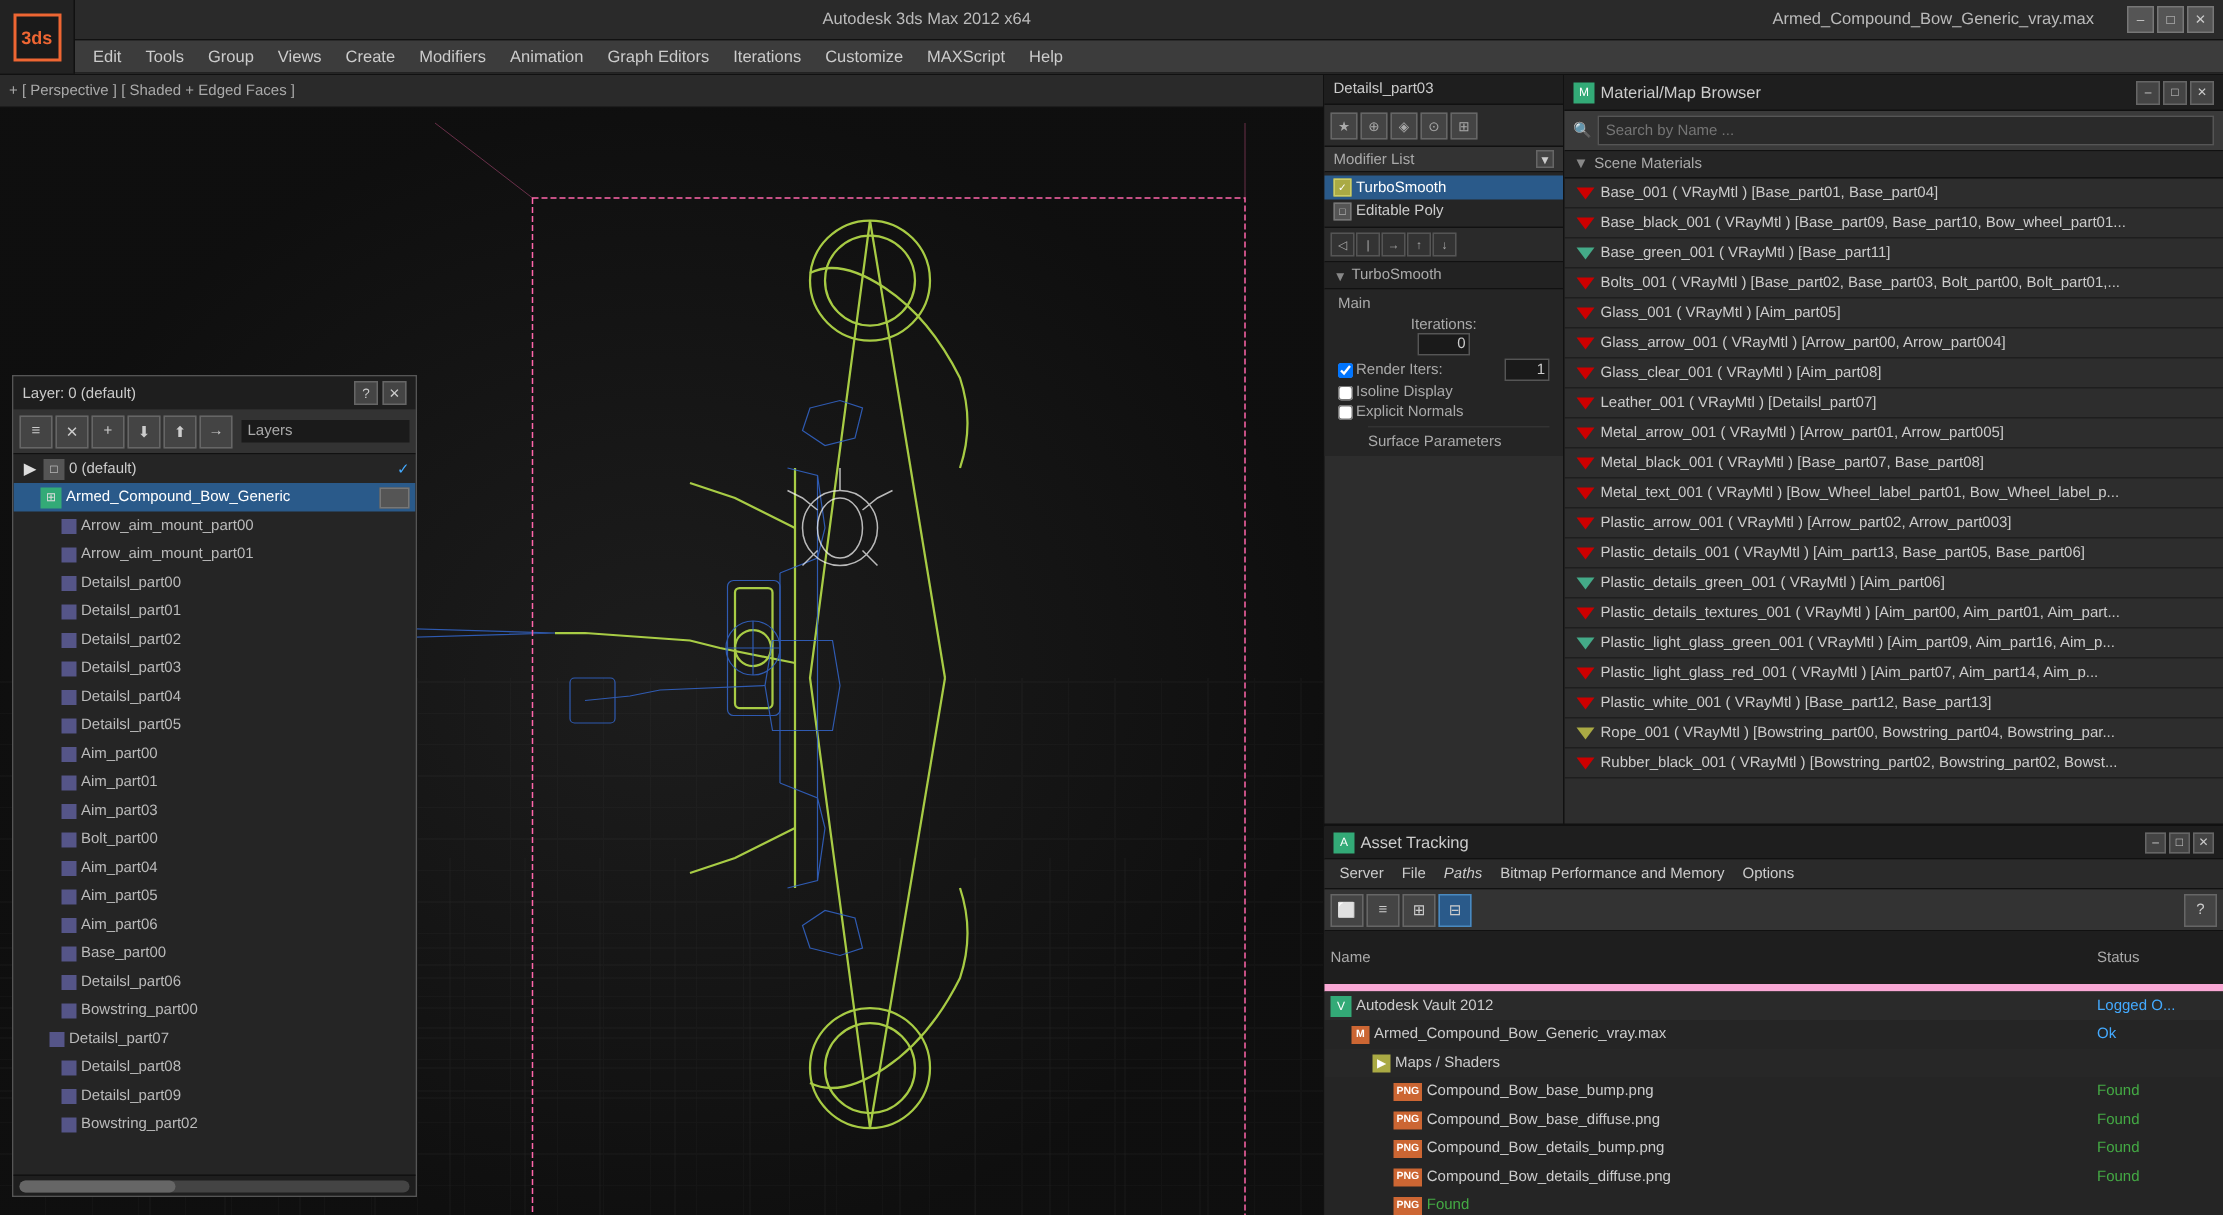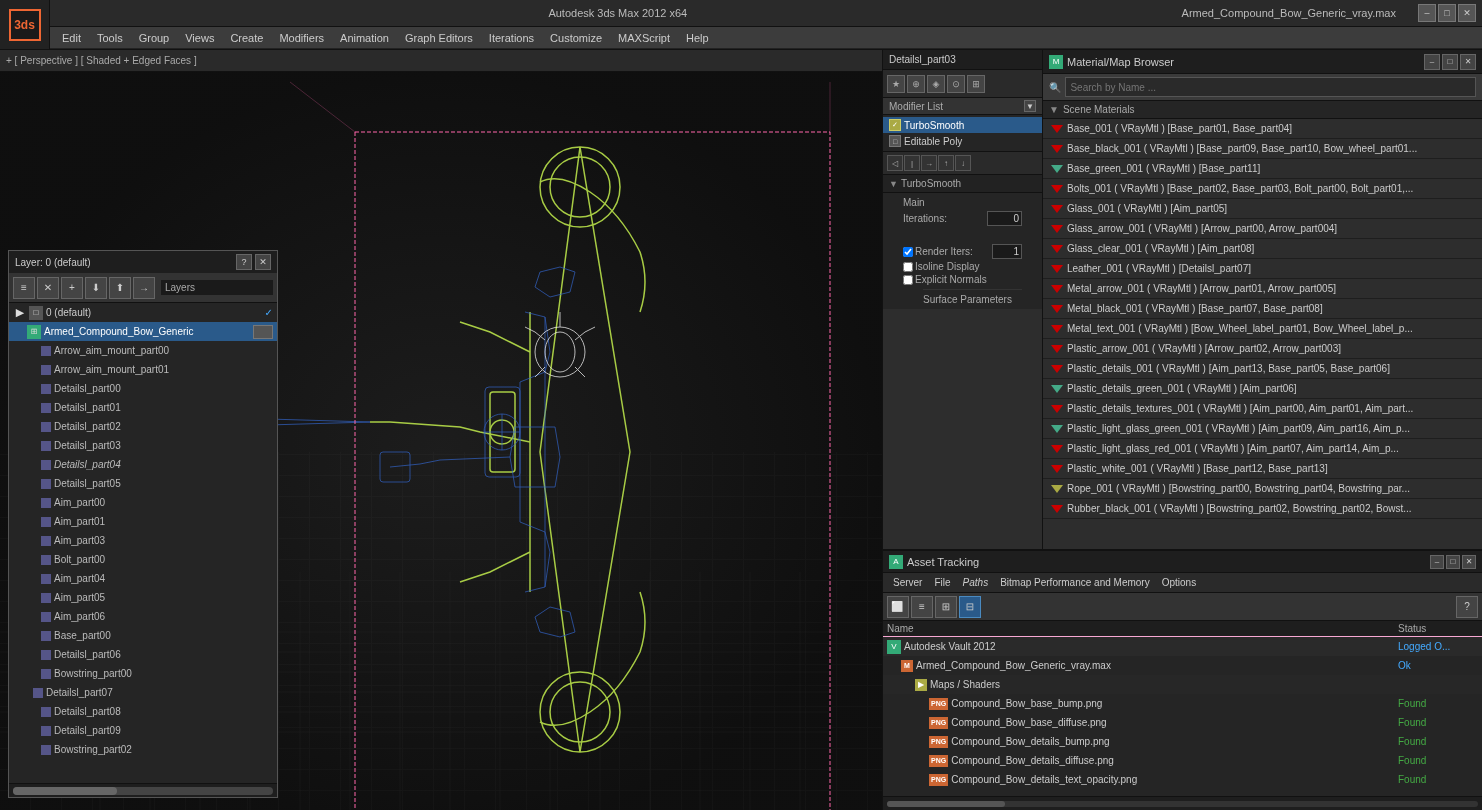--- a/index.html
+++ b/index.html
@@ -285,21 +285,21 @@
             <span style="color:#bbb;font-size:10px;">Detailsl_part01</span>
           </div>
         <div class="layer-row" style="padding-left:32px;">
             <div style="width:10px;height:10px;background:#558;margin-right:3px;"></div>
             <span style="color:#bbb;font-size:10px;">Detailsl_part02</span>
           </div>
         <div class="layer-row" style="padding-left:32px;">
             <div style="width:10px;height:10px;background:#558;margin-right:3px;"></div>
             <span style="color:#bbb;font-size:10px;">Detailsl_part03</span>
           </div>
-        <div class="layer-row" style="padding-left:32px;font-style:italic;">
+        <div class="layer-row" style="padding-left:32px;">
             <div style="width:10px;height:10px;background:#558;margin-right:3px;"></div>
             <span style="color:#bbb;font-size:10px;">Detailsl_part04</span>
           </div>
         <div class="layer-row" style="padding-left:32px;">
             <div style="width:10px;height:10px;background:#558;margin-right:3px;"></div>
             <span style="color:#bbb;font-size:10px;">Detailsl_part05</span>
           </div>
         <div class="layer-row" style="padding-left:32px;">
             <div style="width:10px;height:10px;background:#558;margin-right:3px;"></div>
             <span style="color:#bbb;font-size:10px;">Aim_part00</span>
@@ -384,44 +384,44 @@
         <div style="background:#333;padding:2px 6px;display:flex;align-items:center;justify-content:space-between;border-bottom:1px solid #111;">
           <span style="color:#aaa;font-size:10px;">Modifier List</span>
           <div style="width:12px;height:12px;background:#444;border:1px solid #666;display:flex;align-items:center;justify-content:center;font-size:8px;color:#ccc;">▼</div>
         </div>
 
         <div style="background:#252525;padding:2px 0;">
           <div style="display:flex;align-items:center;padding:2px 6px;background:#2a5a8a;cursor:pointer;">
             <div style="width:12px;height:12px;background:#aa4;border:1px solid #cc6;margin-right:3px;display:flex;align-items:center;justify-content:center;font-size:7px;color:#fff;">✓</div>
             <span style="color:#fff;font-size:10px;">TurboSmooth</span>
           </div>
-          <div style="display:flex;align-items:center;padding:2px 6px;cursor:pointer;">
+          <div style="display:flex;padding:2px 6px;cursor:pointer;">
             <div style="width:12px;height:12px;background:#555;border:1px solid #777;margin-right:3px;display:flex;align-items:center;justify-content:center;font-size:7px;color:#ccc;">□</div>
             <span style="color:#ccc;font-size:10px;">Editable Poly</span>
           </div>
         </div>
 
         <div style="background:#2a2a2a;height:24px;display:flex;align-items:center;padding:0 4px;gap:1px;border-top:1px solid #111;border-bottom:1px solid #111;">
           <div style="width:16px;height:16px;background:#333;border:1px solid #555;display:flex;align-items:center;justify-content:center;font-size:8px;color:#aaa;">◁</div>
           <div style="width:16px;height:16px;background:#333;border:1px solid #555;display:flex;align-items:center;justify-content:center;font-size:8px;color:#aaa;">|</div>
           <div style="width:16px;height:16px;background:#333;border:1px solid #555;display:flex;align-items:center;justify-content:center;font-size:8px;color:#aaa;">→</div>
           <div style="width:16px;height:16px;background:#333;border:1px solid #555;display:flex;align-items:center;justify-content:center;font-size:8px;color:#aaa;">↑</div>
           <div style="width:16px;height:16px;background:#333;border:1px solid #555;display:flex;align-items:center;justify-content:center;font-size:8px;color:#aaa;">↓</div>
         </div>
 
         <div style="background:#222;padding:3px 6px;border-bottom:1px solid #111;">
           <div style="display:flex;align-items:center;gap:3px;">
             <span style="color:#888;font-size:9px;">▼</span>
             <span style="color:#aaa;font-size:10px;">TurboSmooth</span>
           </div>
         </div>
 
-        <div style="padding:4px 20px;background:#252525;">
+        <div style="padding:4px 9px;background:#252525;">
           <div style="color:#aaa;font-size:10px;margin-bottom:3px;">Main</div>
-          <div style="display:flex;align-items:center;justify-content:space-between;margin-bottom:18px;">
+          <div style="display:flex;align-items:center;justify-content:space-between;margin-bottom:2px;flex-direction:column;">
             <span style="color:#aaa;font-size:10px;">Iterations:</span>
             <input type="text" style="background: rgb(26, 26, 26); border: 1px solid rgb(85, 85, 85); color: rgb(204, 204, 204); width: 35px; padding: 1px 2px; font-size: 10px; text-align: right;" value="0">
           </div>
           <div style="display:flex;align-items:center;justify-content:space-between;margin-bottom:2px;">
             <div style="display:flex;align-items:center;gap:2px;">
               <input type="checkbox" checked="" style="width: 10px; height: 10px;">
               <span style="color:#aaa;font-size:10px;">Render Iters:</span>
             </div>
             <input type="text" style="background: rgb(26, 26, 26); border: 1px solid rgb(85, 85, 85); color: rgb(204, 204, 204); width: 30px; padding: 1px 2px; font-size: 10px; text-align: right;" value="1">
           </div>
@@ -567,21 +567,21 @@
       <div style="background:#333;height:28px;display:flex;align-items:center;padding:0 4px;gap:2px;border-bottom:1px solid #111;justify-content:space-between;">
         <div style="display:flex;gap:2px;">
           <div style="width:22px;height:22px;background:#444;border:1px solid #666;display:flex;align-items:center;justify-content:center;font-size:10px;color:#ccc;cursor:pointer;">⬜</div>
           <div style="width:22px;height:22px;background:#444;border:1px solid #666;display:flex;align-items:center;justify-content:center;font-size:10px;color:#ccc;cursor:pointer;">≡</div>
           <div style="width:22px;height:22px;background:#444;border:1px solid #666;display:flex;align-items:center;justify-content:center;font-size:10px;color:#ccc;cursor:pointer;">⊞</div>
           <div style="width:22px;height:22px;background:#2a5a8a;border:1px solid #4a8ac0;display:flex;align-items:center;justify-content:center;font-size:10px;color:#ccc;cursor:pointer;">⊟</div>
         </div>
         <div style="width:22px;height:22px;background:#444;border:1px solid #666;display:flex;align-items:center;justify-content:center;font-size:10px;color:#ccc;cursor:pointer;">?</div>
       </div>
 
-      <div style="background:#1e1e1e;display:flex;padding:2px 4px;border-bottom:1px solid #f9a8d4;">
+      <div style="background:#1e1e1e;display:flex;padding:12px 4px;border-bottom:5px solid #f9a8d4;">
         <div style="flex:1;color:#aaa;font-size:10px;">Name</div>
         <div style="width:80px;color:#aaa;font-size:10px;">Status</div>
       </div>
 
       <div style="flex:1;overflow-y:auto;background:#252525;">
 
         <div style="display:flex;align-items:center;padding:1px 4px;height:19px;cursor:pointer;background:#2a2a2a;">
           <div style="width:14px;height:14px;background:#3a7;margin-right:3px;display:flex;align-items:center;justify-content:center;font-size:8px;color:#fff;flex-shrink:0;">V</div>
           <span style="flex:1;color:#ccc;font-size:10px;overflow:hidden;white-space:nowrap;">Autodesk Vault 2012</span>
           <span style="width:80px;color:#4af;font-size:10px;">Logged O...</span>
@@ -614,21 +614,20 @@
           <span style="flex:1;color:#ccc;font-size:10px;overflow:hidden;white-space:nowrap;">Compound_Bow_details_bump.png</span>
           <span style="width:80px;color:#4a4;font-size:10px;">Found</span>
         </div>
         <div style="display:flex;align-items:center;padding:1px 4px 1px 46px;height:19px;cursor:pointer;">
           <div style="background:#c63;color:#fff;font-size:7px;padding:0 2px;font-weight:bold;margin-right:3px;flex-shrink:0;height:12px;display:flex;align-items:center;">PNG</div>
           <span style="flex:1;color:#ccc;font-size:10px;overflow:hidden;white-space:nowrap;">Compound_Bow_details_diffuse.png</span>
           <span style="width:80px;color:#4a4;font-size:10px;">Found</span>
         </div>
         <div style="display:flex;align-items:center;padding:1px 4px 1px 46px;height:19px;cursor:pointer;">
           <div style="background:#c63;color:#fff;font-size:7px;padding:0 2px;font-weight:bold;margin-right:3px;flex-shrink:0;height:12px;display:flex;align-items:center;">PNG</div>
-          <span style="flex:1;color:#ccc;font-size:10px;overflow:hidden;white-space:nowrap;">Compound_Bow_details_text_opacity.png</span>
           <span style="width:80px;color:#4a4;font-size:10px;">Found</span>
         </div>
       </div>
 
       <div style="height:14px;background:#1e1e1e;display:flex;align-items:center;padding:0 4px;border-top:1px solid #111;">
         <div style="flex:1;height:6px;background:#333;border-radius:3px;">
           <div style="width:20%;height:100%;background:#555;border-radius:3px;"></div>
         </div>
       </div>
     </div>

